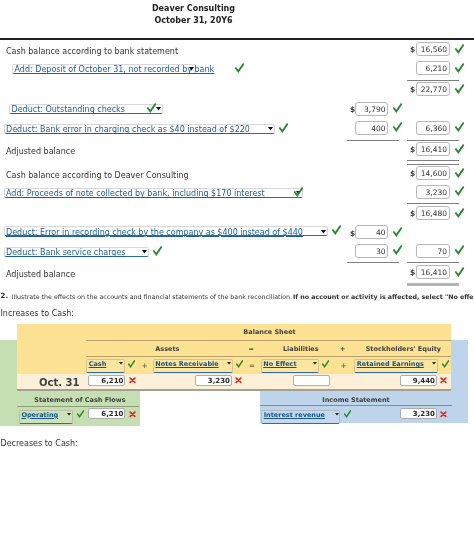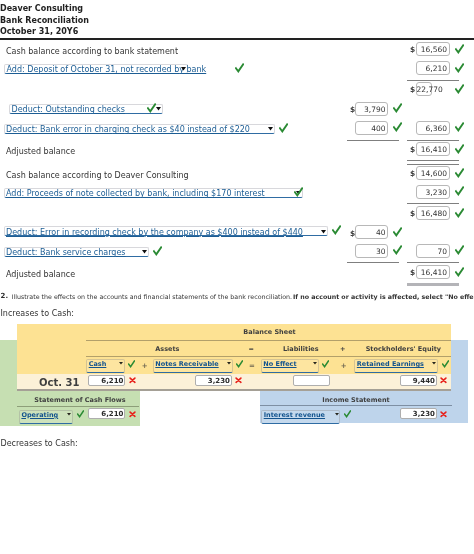--- a/index.html
+++ b/index.html
@@ -2,21 +2,21 @@
 <html><head>
 <meta charset="utf-8">
 <style>
   html,body{margin:0;padding:0;background:#fff;}
   body{width:474px;height:554px;overflow:hidden;
        font-family:"DejaVu Sans",sans-serif;font-size:7.5px;color:#333;
        -webkit-font-smoothing:antialiased;}
   .wrap{position:relative;width:474px;height:554px;}
 
   
-  .rpt-head{position:absolute;left:0;top:0;width:387px;}
+  .rpt-head{position:absolute;left:0;top:0;width:387px;text-align:center;}
   .rpt-head div{font-weight:bold;font-size:8px;color:#222;line-height:11.5px;}
   .hrule{position:absolute;left:0;width:474px;height:0;border-top:2px solid #222;}
 
   
   .lbl{position:absolute;font-size:8px;color:#333;white-space:nowrap;}
   .sel{position:absolute;height:10px;box-sizing:border-box;
        border:1px solid #d8d8dc;border-bottom:1px solid #2f6ca3;border-radius:2px;
        background:#fff;}
   .sel span{position:absolute;left:1.5px;top:0.5px;font-size:8px;color:#1c5d94;
             text-decoration:underline;white-space:nowrap;}
@@ -67,36 +67,35 @@
   .dxm{position:absolute;width:7px;height:8px;}
   .dxm svg{display:block;}
   .dte{position:absolute;font-size:10px;font-weight:bold;color:#3f3f3f;white-space:nowrap;}
 </style>
 </head>
 <body>
 
 <div class="wrap">
   <div class="rpt-head" style="top:3px">
     <div>Deaver Consulting</div>
-    <div>Bank Reconciliation</div>
     <div>October 31, 20Y6</div>
   </div>
   <div class="hrule" style="top:38px"></div>
   <div id="recon">
 
     <div class="lbl" style="left:6px;top:47px">Cash balance according to bank statement</div>
     <div class="dol" style="left:410px;top:45px">$</div>
     <div class="inp" style="left:415.5px;top:42px;width:34px">16,560</div>
     <div class="ck" style="left:455px;top:43.5px">
         <svg viewBox="0 0 9 10" width="9" height="10" aria-hidden="true">
           <path d="M0.9 5.2 L3.3 8.4 L8.2 1.3" fill="none" stroke="#2a8a33" stroke-width="1.9" stroke-linecap="square"></path>
         </svg>
       </div>
 
-    <div class="sel" style="left:4px;top:63.5px;width:184px">
+    <div class="sel" style="left:12px;top:63.5px;width:184px">
         <span>Add: Deposit of October 31, not recorded by bank</span>
         <i class="arw">
           <svg viewBox="0 0 5 4" width="5" height="4">
             <path d="M0 0 H5 L2.5 3.6 Z" fill="#0f0f0f"></path>
           </svg>
         </i>
       </div>
     <div class="ck" style="left:235px;top:62.5px">
         <svg viewBox="0 0 9 10" width="9" height="10" aria-hidden="true">
           <path d="M0.9 5.2 L3.3 8.4 L8.2 1.3" fill="none" stroke="#2a8a33" stroke-width="1.9" stroke-linecap="square"></path>
@@ -104,21 +103,21 @@
       </div>
     <div class="inp" style="left:415.5px;top:61px;width:34px">6,210</div>
     <div class="ck" style="left:455px;top:62.5px">
         <svg viewBox="0 0 9 10" width="9" height="10" aria-hidden="true">
           <path d="M0.9 5.2 L3.3 8.4 L8.2 1.3" fill="none" stroke="#2a8a33" stroke-width="1.9" stroke-linecap="square"></path>
         </svg>
       </div>
 
     <div class="rule1" style="left:407px;top:79.5px;width:52px"></div>
     <div class="dol" style="left:410px;top:85px">$</div>
-    <div class="inp" style="left:415.5px;top:82px;width:16px">22,770</div>
+    <div class="inp" style="left:415.5px;top:82px;width:34px">22,770</div>
     <div class="ck" style="left:455px;top:83.5px">
         <svg viewBox="0 0 9 10" width="9" height="10" aria-hidden="true">
           <path d="M0.9 5.2 L3.3 8.4 L8.2 1.3" fill="none" stroke="#2a8a33" stroke-width="1.9" stroke-linecap="square"></path>
         </svg>
       </div>
 
     <div class="sel" style="left:9px;top:103.5px;width:154px">
         <span>Deduct: Outstanding checks</span>
         <i class="arw">
           <svg viewBox="0 0 5 4" width="5" height="4">

